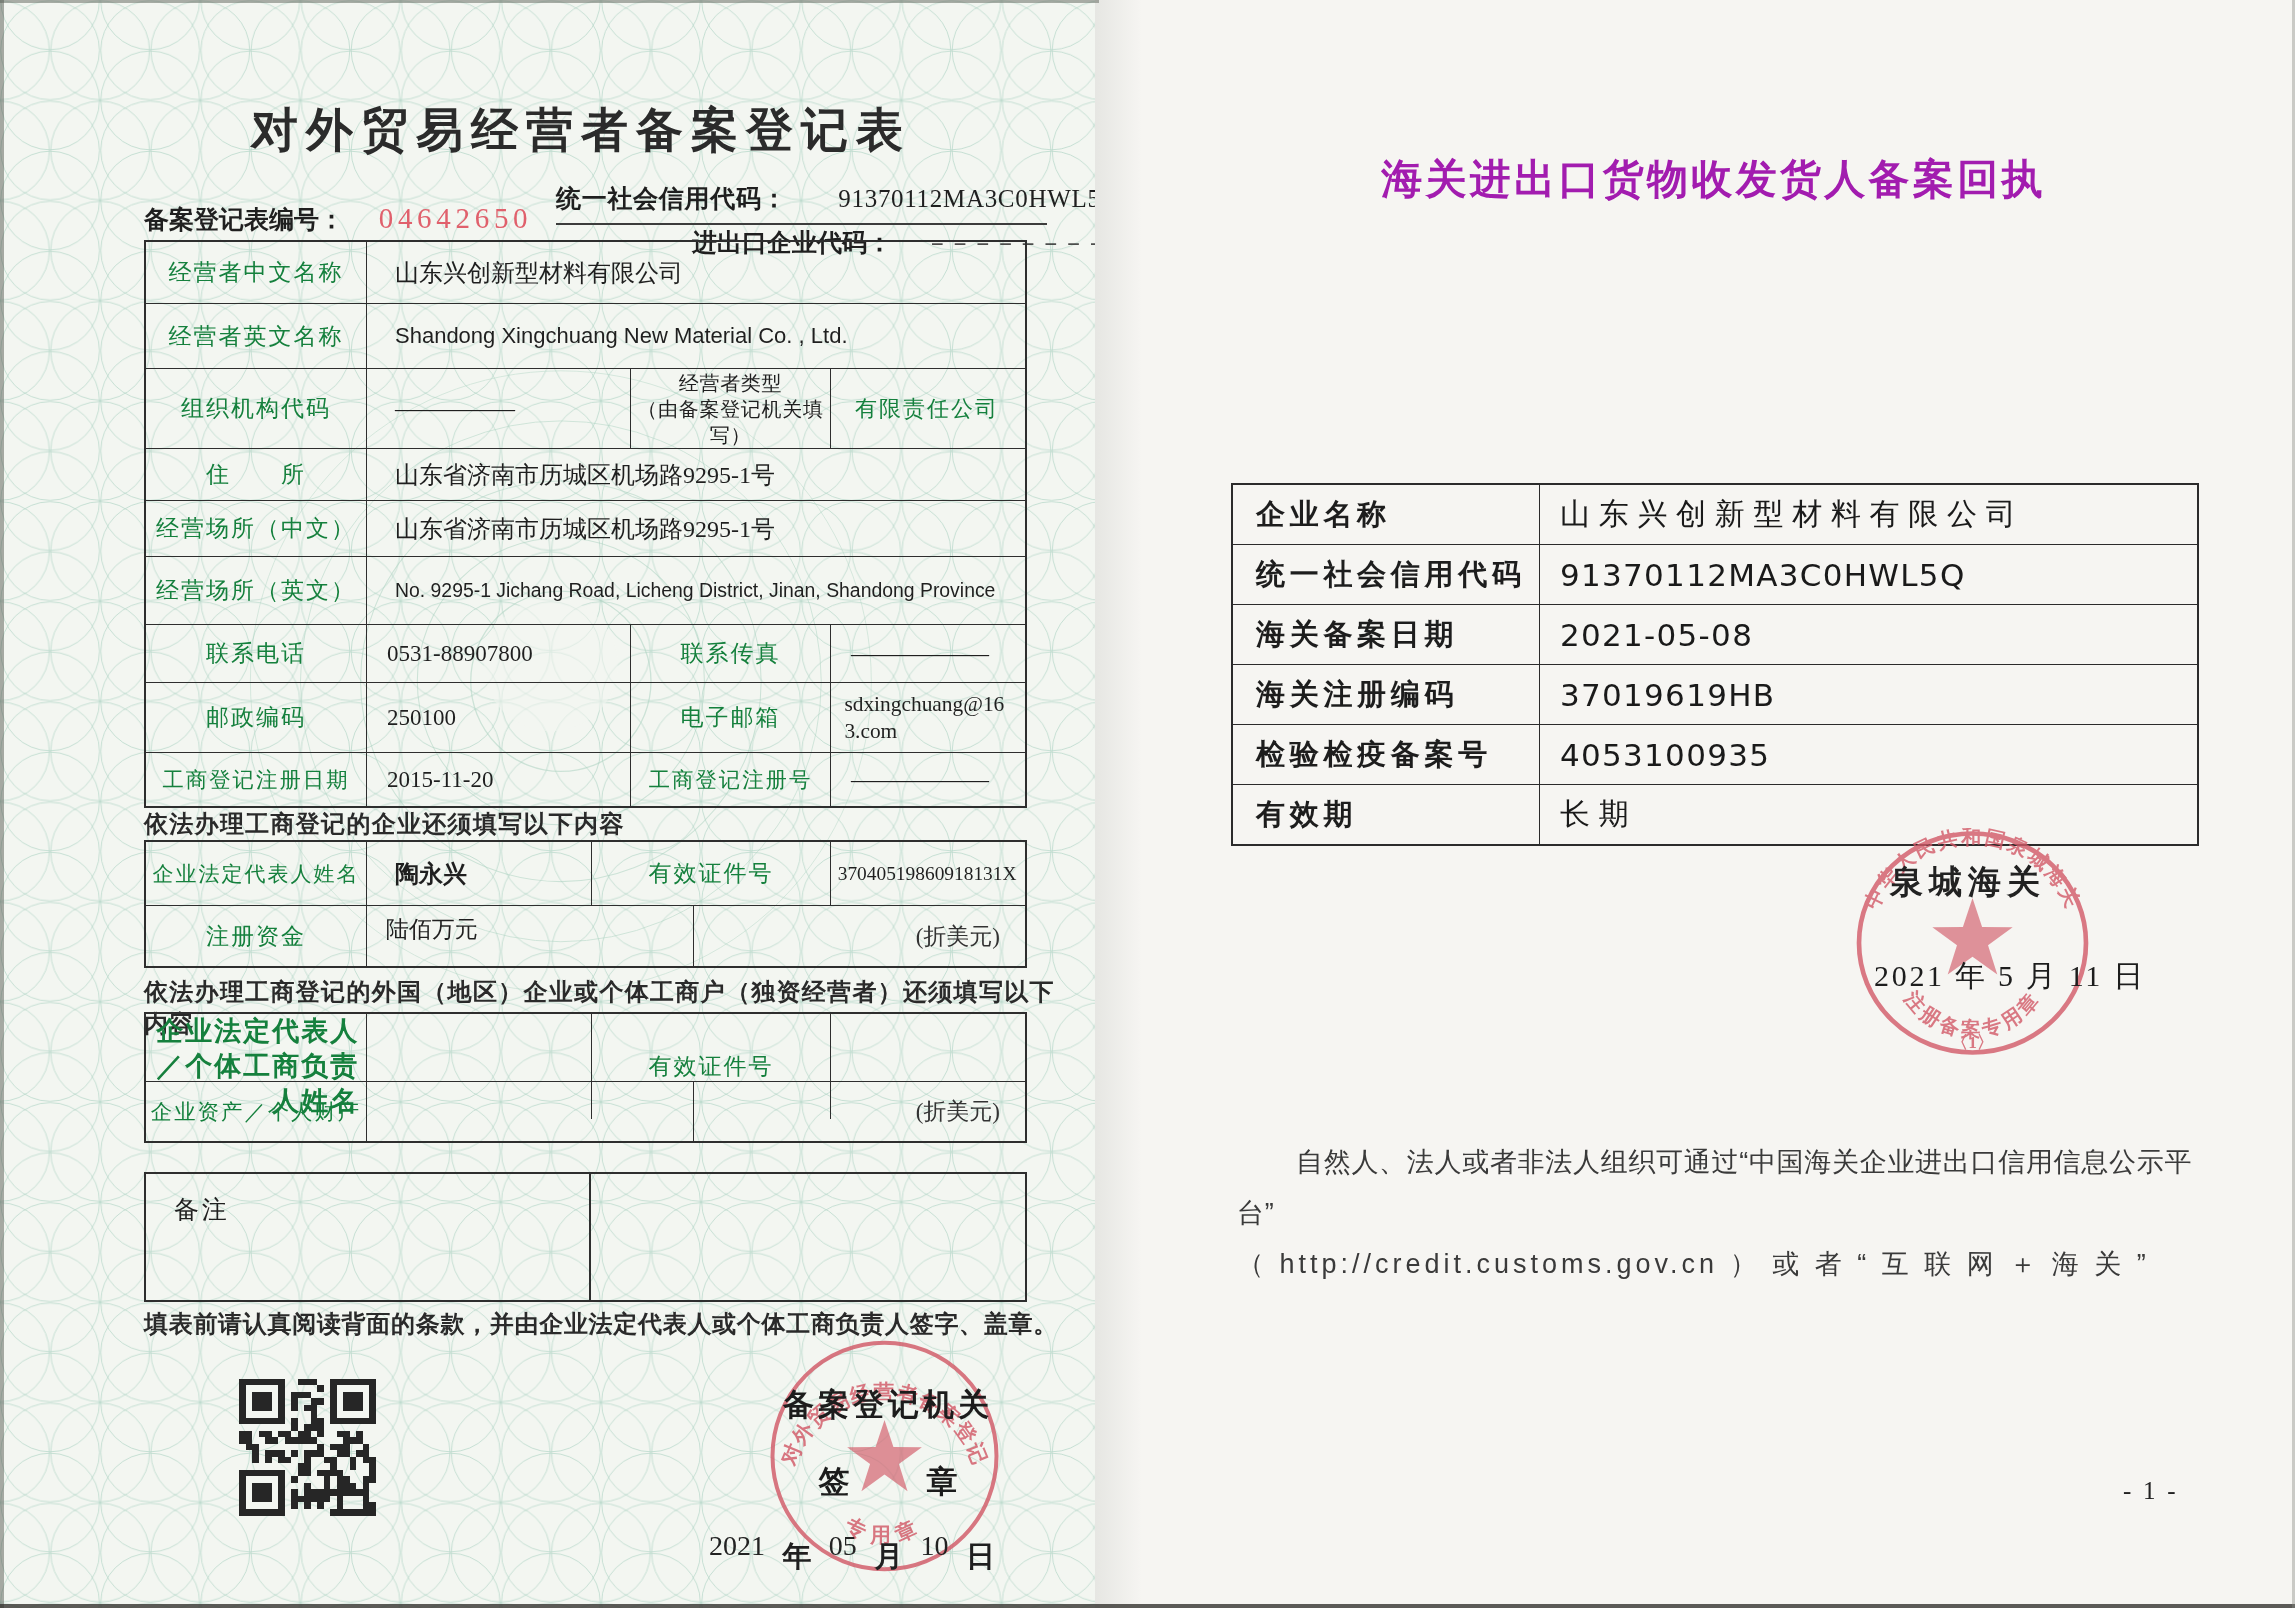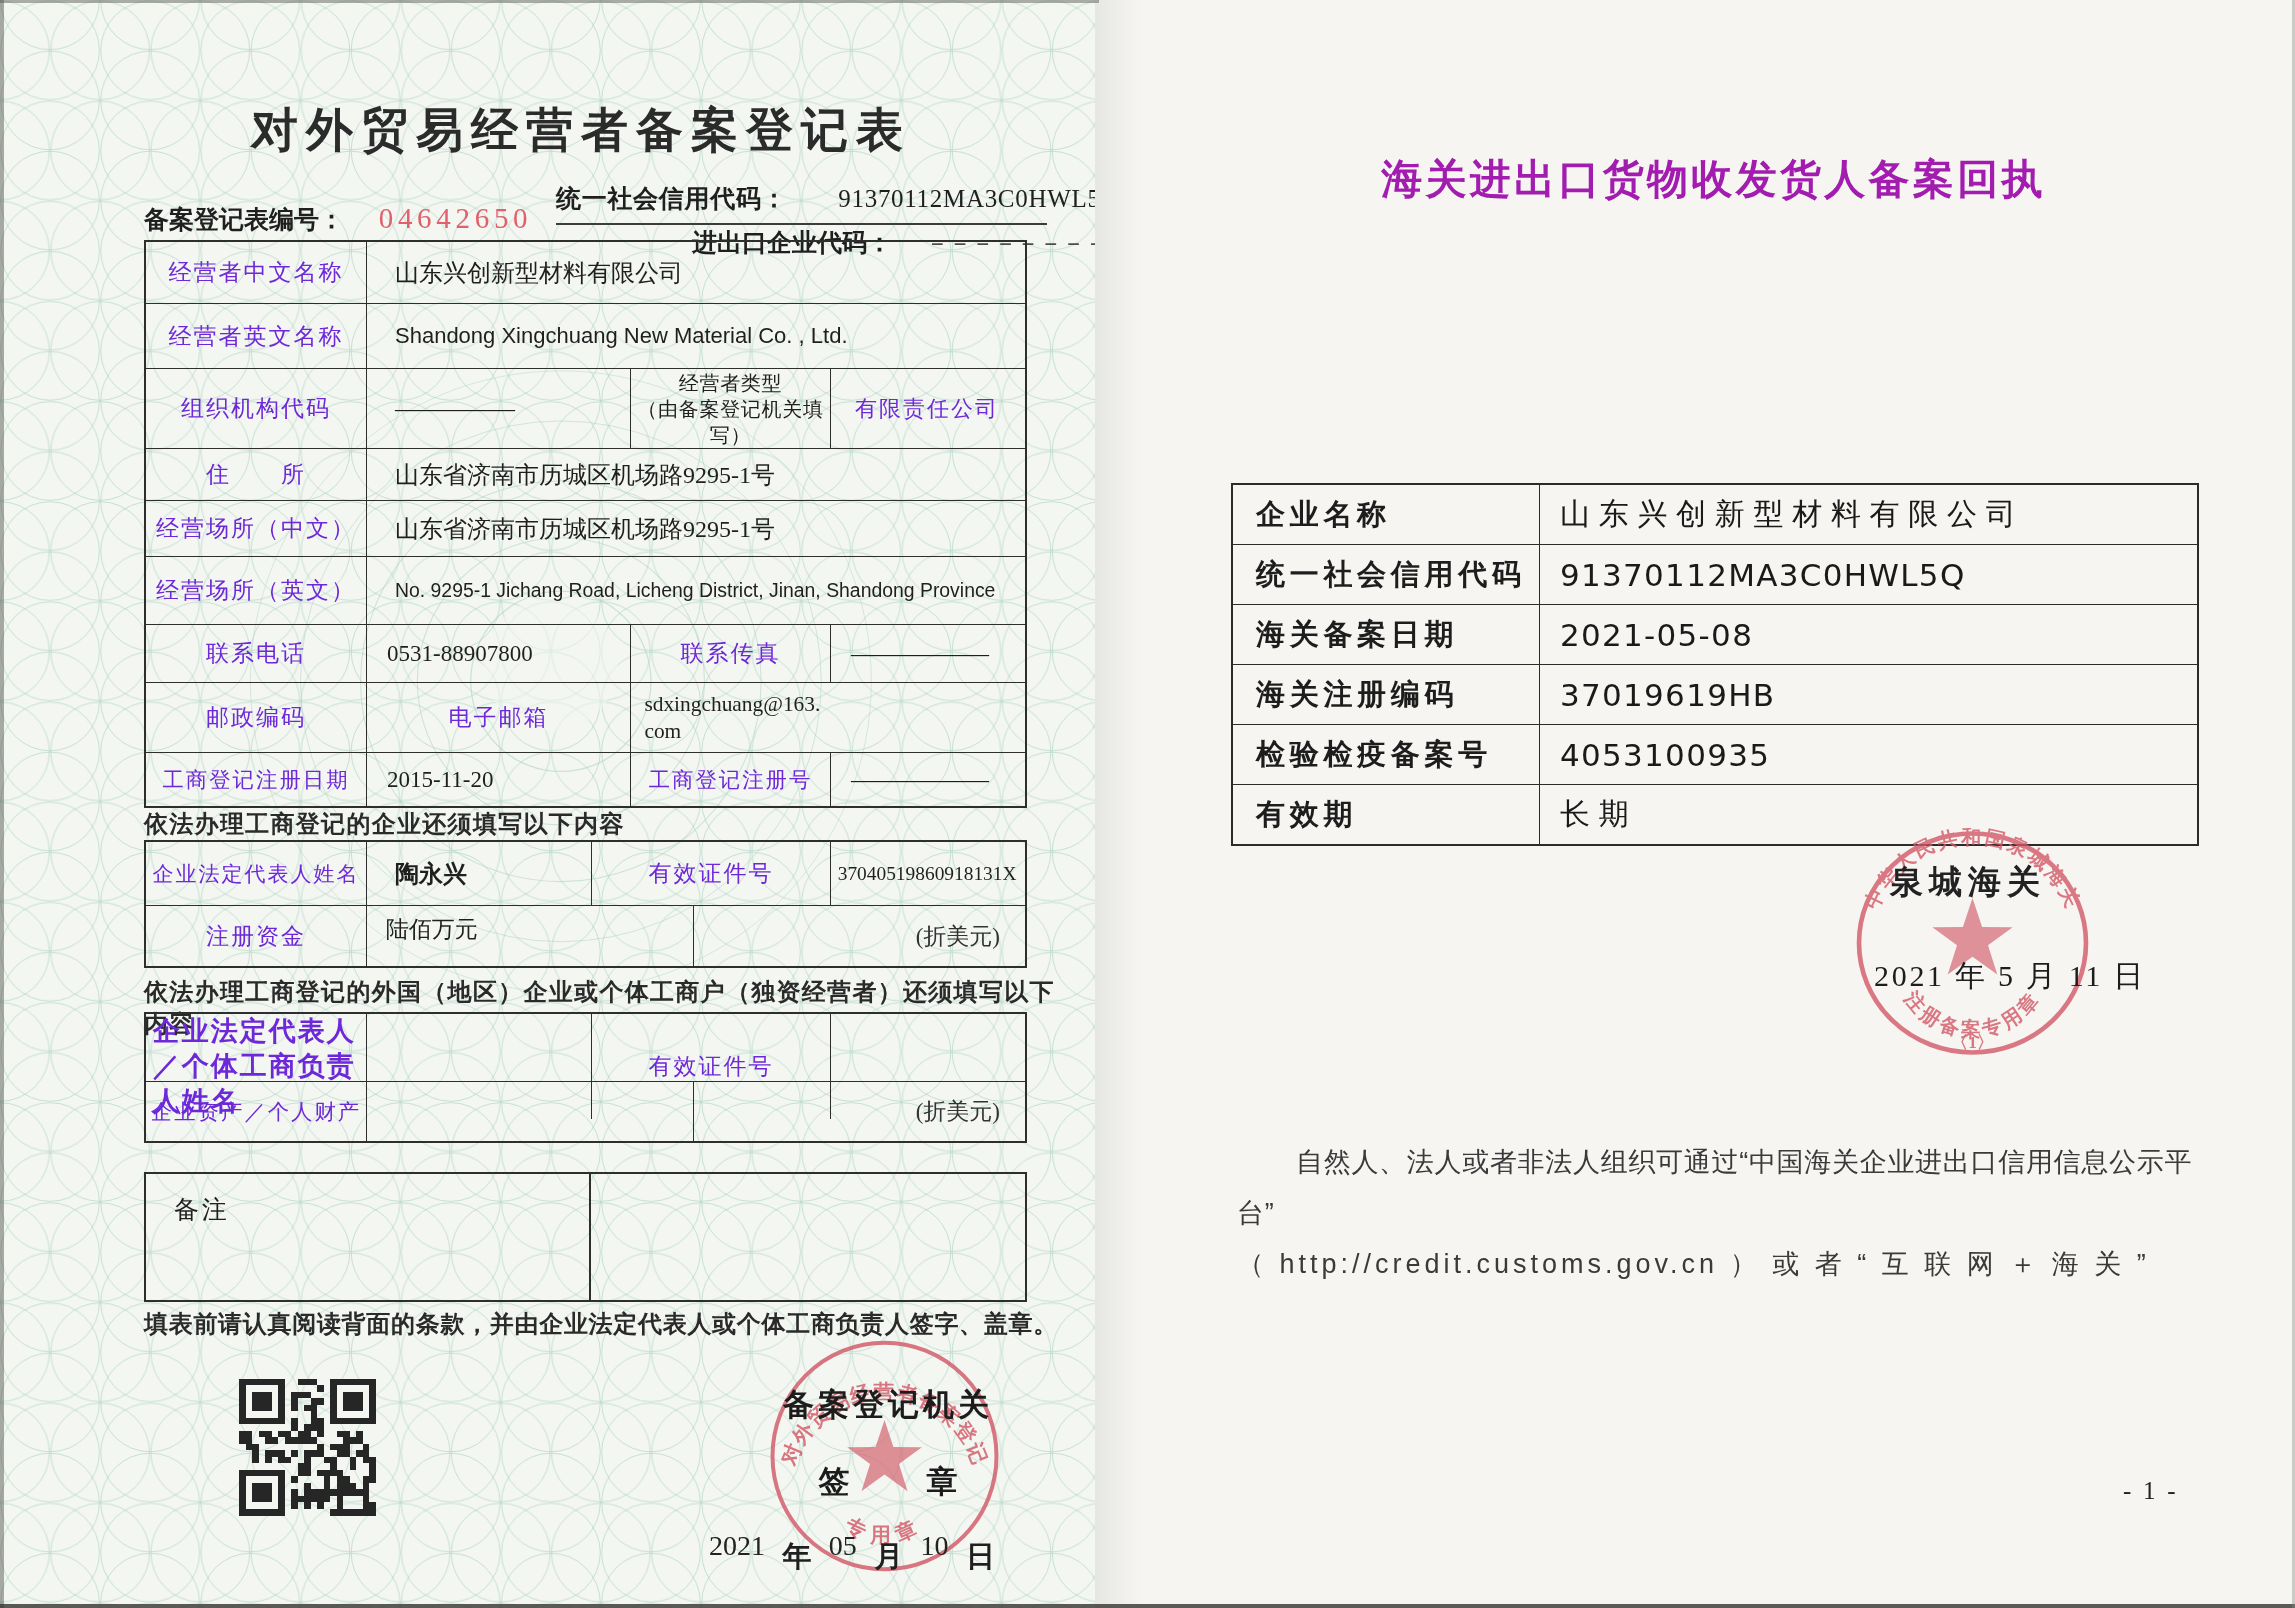--- a/index.html
+++ b/index.html
@@ -30,21 +30,21 @@
   .iecode-line{left:692px;top:226px;font-size:25px;white-space:nowrap;}
   .iecode-line .lbl{font-weight:bold;}
   .iecode-line .val{letter-spacing:-1.3px;margin-left:5.3px;color:#333;}
 
   
   .ltable{background:transparent;border:2px solid #2e2e2e;}
   .lrow{display:grid;border-top:1.7px solid #2e2e2e;}
   .lrow:first-child{border-top:none;}
   .lcell{border-left:1.7px solid #2e2e2e;display:flex;align-items:center;min-width:0;}
   .lcell:first-child{border-left:none;}
-  .lab{justify-content:center;text-align:left;font-size:23px;letter-spacing:2px;color:#6d28d9;}
+  .lab{justify-content:center;text-align:right;font-size:23px;letter-spacing:2px;color:#15803d;}
   .val{padding-left:28px;font-size:24px;}
   .val-en{padding-left:28px;font-size:22px;font-family:"Liberation Sans","DejaVu Sans",sans-serif;}
   .val-addr-en{padding-left:28px;font-size:19.4px;font-family:"Liberation Sans","DejaVu Sans",sans-serif;white-space:nowrap;}
   .val-num{padding-left:20px;font-size:23px;}
   .val-wrap{padding-left:13.4px;padding-right:9.4px;font-size:21.4px;word-break:break-all;line-height:1.25;}
   .usd{justify-content:flex-end;padding-right:23px;font-size:23px;color:#333;}
   .typelab{flex-direction:column;justify-content:center;text-align:center;font-size:20px;line-height:1.3;letter-spacing:0.7px;}
   .nowrap{white-space:nowrap;}
 
   .sec-head{font-size:24px;font-weight:bold;letter-spacing:1.3px;color:#2a2a2a;
@@ -168,20 +168,21 @@
       <div class="lcell val-addr-en lcell" style="display:flex;align-items:center;">No. 9295-1 Jichang Road, Licheng District, Jinan, Shandong Province</div>
     </div>
     <div class="lrow" style="grid-template-columns:220px 264px 200px 193px;height:57px;">
       <div class="lcell lab">联系电话</div>
       <div class="lcell val-num lcell" style="display:flex;align-items:center;">0531-88907800</div>
       <div class="lcell lab">联系传真</div>
       <div class="lcell val-num lcell" style="display:flex;align-items:center;">——————</div>
     </div>
     <div class="lrow" style="grid-template-columns:220px 264px 200px 193px;height:69px;">
       <div class="lcell lab">邮政编码</div>
+      <div class="lcell val-num lcell" style="display:flex;align-items:center;">250100</div>
       <div class="lcell lab">电子邮箱</div>
       <div class="lcell val-wrap lcell" style="display:flex;align-items:center;">sdxingchuang@163.com</div>
     </div>
     <div class="lrow" style="grid-template-columns:220px 264px 200px 193px;height:53px;">
       <div class="lcell lab" style="font-size:21.4px;">工商登记注册日期</div>
       <div class="lcell val-num lcell" style="display:flex;align-items:center;">2015-11-20</div>
       <div class="lcell lab" style="font-size:21.4px;">工商登记注册号</div>
       <div class="lcell val-num lcell" style="display:flex;align-items:center;">——————</div>
     </div>
   </div>

